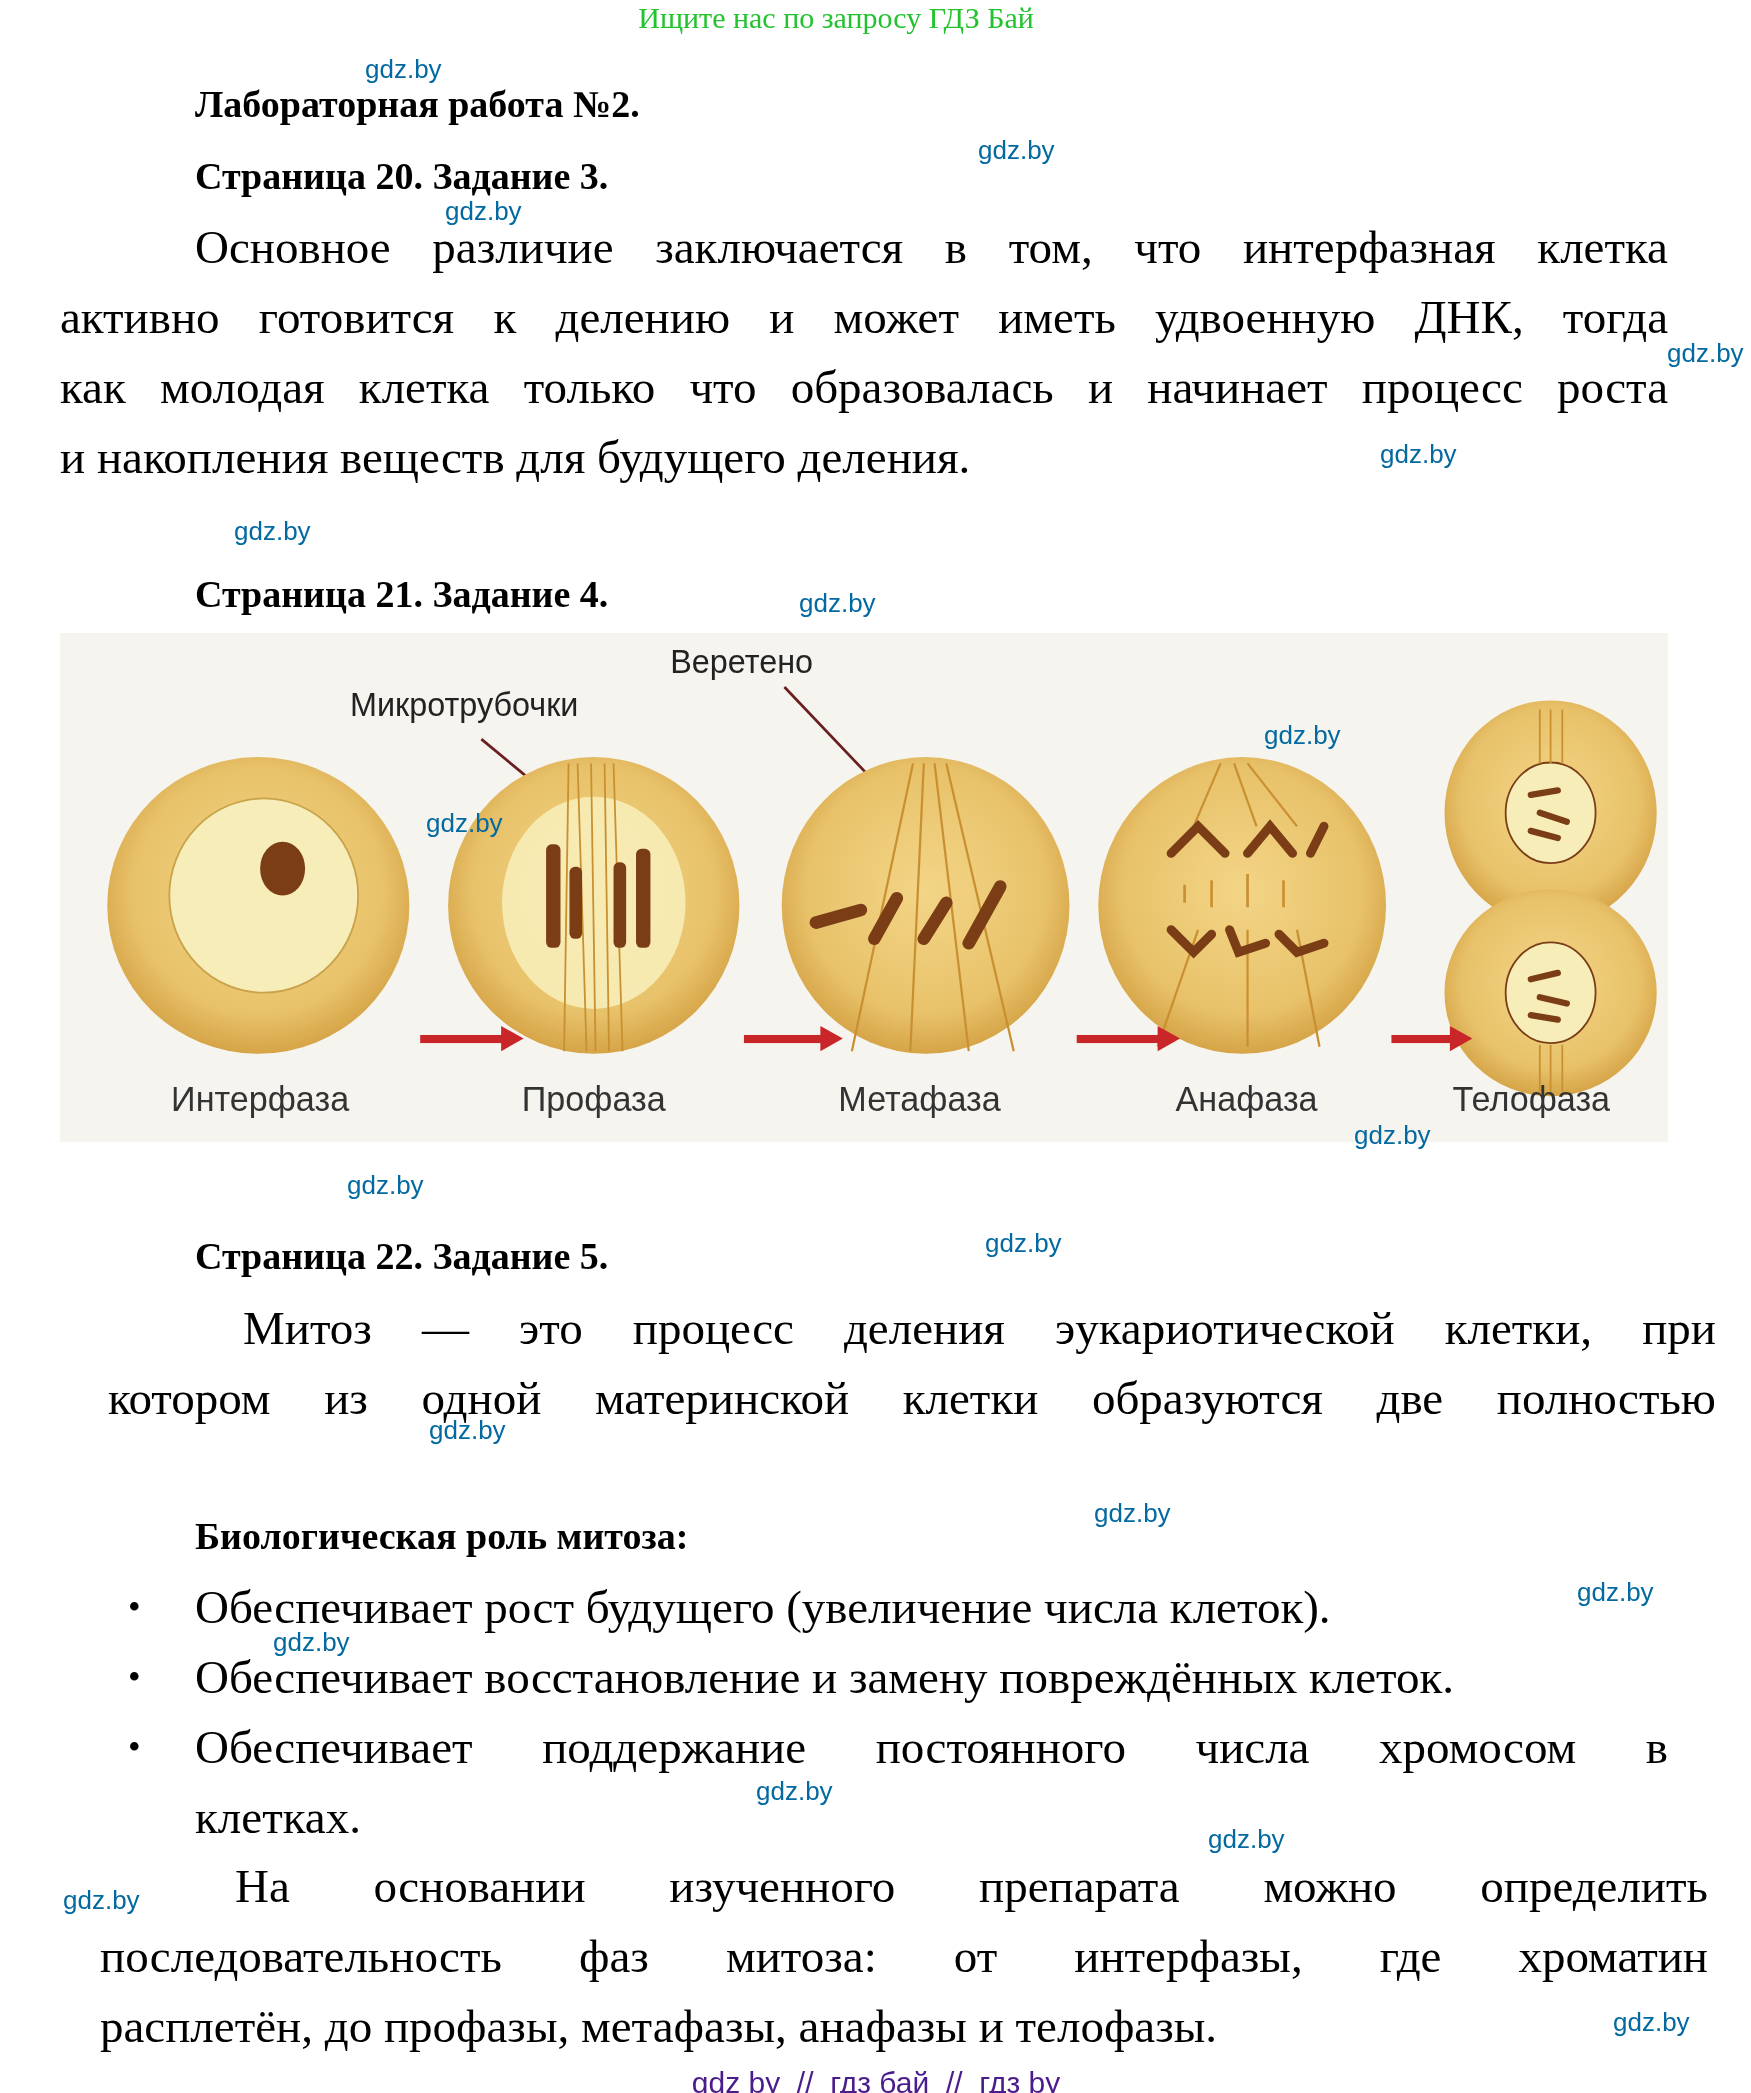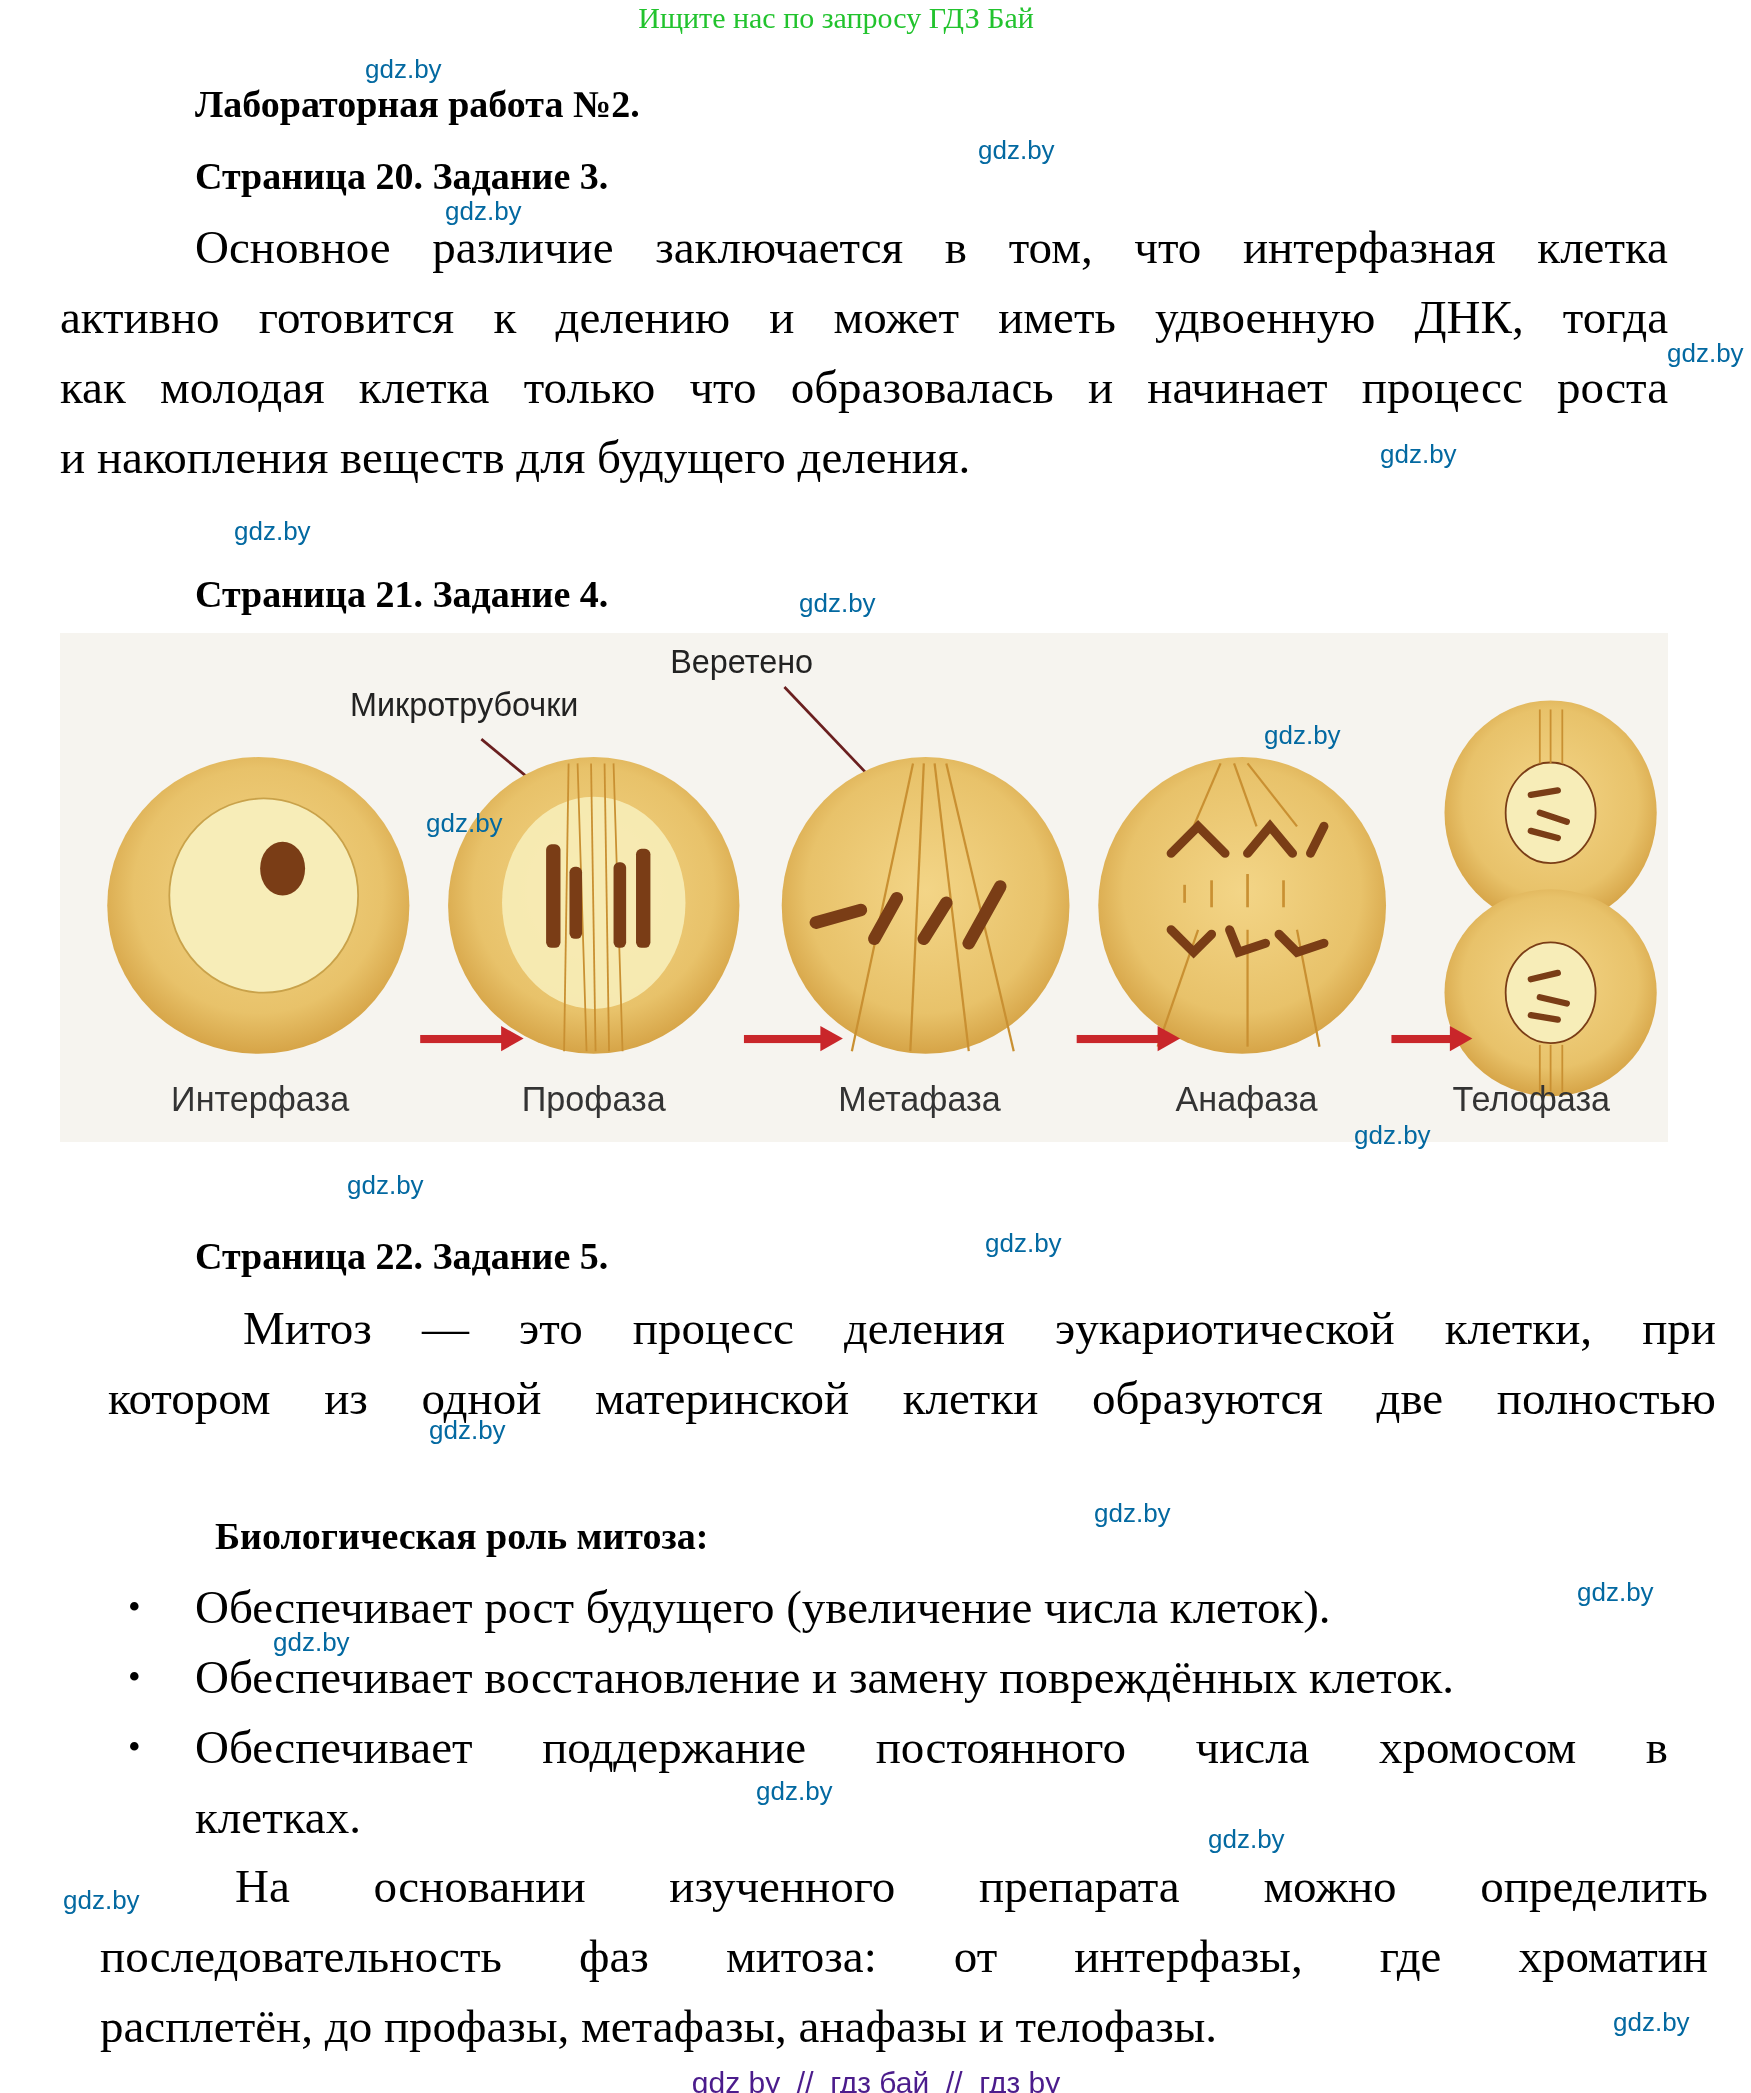--- a/index.html
+++ b/index.html
@@ -185,21 +185,21 @@
 <div class="wm" style="left:426px;top:808px;">gdz.by</div>
 <div class="wm" style="left:1264px;top:720px;">gdz.by</div>
 <div class="wm" style="left:1354px;top:1120px;">gdz.by</div>
 
 <div class="heading" style="top:1229px;">Страница 22. Задание 5.</div>
 <div class="para" style="top:1293px;margin-left:48px;">
   <span class="line indent">Митоз — это процесс деления эукариотической клетки, при</span>
   <span class="line">котором из одной материнской клетки образуются две полностью</span>
 </div>
 
-<div class="heading" style="top:1509px;margin-left:20px;">Биологическая роль митоза:</div>
+<div class="heading" style="top:1509px;">Биологическая роль митоза:</div>
 
 <div class="bullet-list" style="top:1572px;">
   <div class="bullet">
     <span class="dot">•</span>
     <span class="line">Обеспечивает рост будущего (увеличение числа клеток).</span>
   </div>
   <div class="bullet">
     <span class="dot">•</span>
     <span class="line">Обеспечивает восстановление и замену повреждённых клеток.</span>
   </div>

